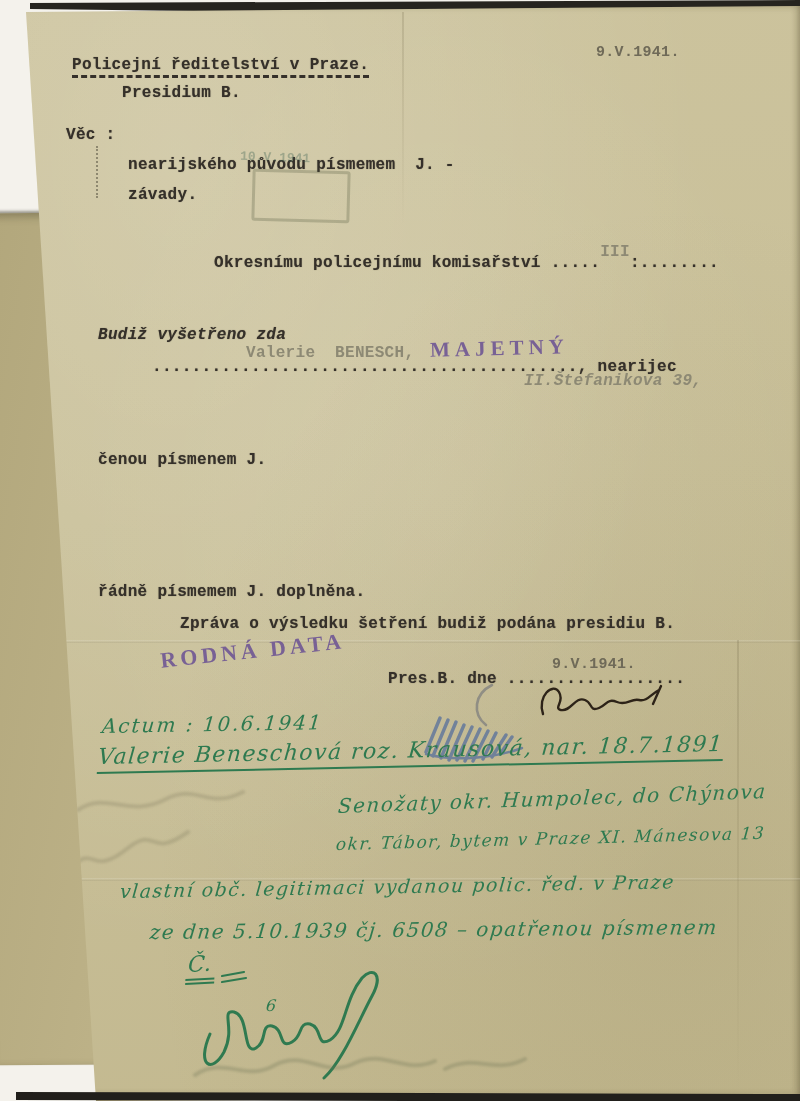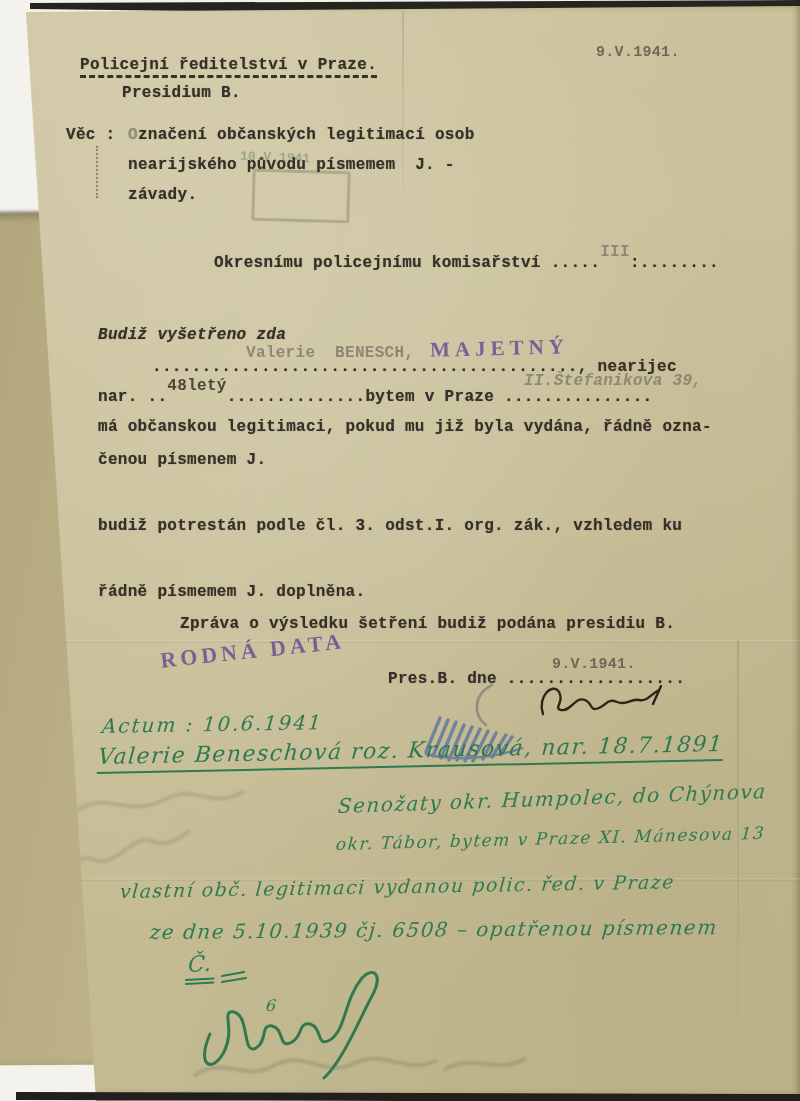--- a/index.html
+++ b/index.html
@@ -59,21 +59,21 @@
   .hw4{left:120px;top:880px;font-size:19px;letter-spacing:1.5px;transform:rotate(-1deg) skewX(-6deg);}
   .hw5{left:150px;top:920px;font-size:20px;letter-spacing:1.5px;transform:rotate(-.5deg) skewX(-6deg);}
   .hwmark{left:186px;top:952px;font-size:22px;border-bottom:6px double #2e7a50;padding:0 4px 2px 2px;
           transform:rotate(-3deg) skewX(-6deg);}
   .hw6{left:266px;top:996px;font-size:16px;transform:skewX(-6deg);}
 
   .vdots{position:absolute;left:96px;top:146px;height:52px;width:0;
          border-left:2px dotted rgba(60,55,42,.45);}
 
   .abs{position:absolute;}
-  .txtpos-org{left:72px;top:56px;margin-left:8px;}
+  .txtpos-org{left:72px;top:56px;}
   .txtpos-unit{left:122px;top:84px;}
   .txtpos-dateline{left:492px;top:58px;}
   .txtpos-datelinedate{left:596px;top:44px;}
   .txtpos-subjlabel{left:66px;top:126px;}
   .txtpos-sub1{left:128px;top:126px;}
   .txtpos-sub2{left:128px;top:156px;}
   .txtpos-sub3{left:128px;top:186px;}
   .txtpos-addr{left:214px;top:254px;}
   .txtpos-b0{left:98px;top:326px;font-style:italic;}
   .txtpos-namerow{left:152px;top:358px;}
@@ -109,42 +109,38 @@
     <div class="fold" style="top:878px"></div>
     <div class="fold-v" style="left:402px;top:12px;height:215px"></div>
     <div class="fold-v" style="left:737px;top:640px;height:455px"></div>
 
     <span class="t abs txtpos-org u-dash">Policejní ředitelství v Praze.</span>
     <span class="t abs txtpos-unit">Presidium B.</span>
 
     <span class="t t-gray abs txtpos-datelinedate" style="font-size:15px">9.V.1941.</span>
 
     <span class="t abs txtpos-subjlabel">Věc : </span>
-    <span class="t sub1 abs txtpos-sub1">Označení občanských legitimací osob</span>
     <span class="t abs txtpos-sub2">nearijského původu písmemem  J. -</span>
     <span class="t abs txtpos-sub3">závady.</span>
     <div class="vdots"></div>
 
     <div class="stampbox"></div>
     <span class="stampdate">10.V.1941</span>
 
     <span class="t abs txtpos-addr"><span>Okresnímu policejnímu komisařství </span><span>.....</span><span class="rs t-faded">III</span><span>:........</span></span>
 
     <span class="t abs txtpos-b0">Budiž vyšetřeno zda</span>
 
     <span class="t abs txtpos-namerow"><span>...........................................</span><span>, nearijec</span></span>
     <span class="t t-faded abs txtpos-typedname">Valerie  BENESCH,</span>
     <span class="stamptxt majetny">MAJETNÝ</span>
 
-    <span class="t abs txtpos-narrow"><span>nar. </span><span>..</span><span class="rs t-mid">48letý</span><span>..............</span><span>bytem v Praze </span><span>...............</span></span>
     <span class="t t-faded abs txtpos-naraddr">II.Štefanikova 39,</span>
 
-    <span class="t abs txtpos-b1">má občanskou legitimaci, pokud mu již byla vydána, řádně ozna-</span>
     <span class="t abs txtpos-b2">čenou písmenem J.</span>
-    <span class="t abs txtpos-b4">budiž potrestán podle čl. 3. odst.I. org. zák., vzhledem ku</span>
     <span class="t abs txtpos-b6">řádně písmemem J. doplněna.</span>
     <span class="t abs txtpos-b7">Zpráva o výsledku šetření budiž podána presidiu B.</span>
 
     <span class="stamptxt rodna">RODNÁ DATA</span>
     <span class="t abs txtpos-presb"><span>Pres.B. dne </span><span>..................</span></span>
     <span class="t t-gray abs txtpos-presbdate" style="font-size:15px">9.V.1941.</span>
 
     <svg class="abs svgpos-sigink" width="130" height="45" viewBox="0 0 130 45">
       <path d="M8 36 C 2 18, 18 4, 24 14 C 30 24, 18 30, 26 32 C 36 34, 40 18, 50 22 C 58 25, 54 34, 64 30 C 72 27, 72 20, 82 24 C 92 28, 96 20, 104 22 C 112 24, 116 16, 124 12 M118 26 L126 8" fill="none" stroke="#2d2318" stroke-width="2.4" stroke-linecap="round"></path>
     </svg>

